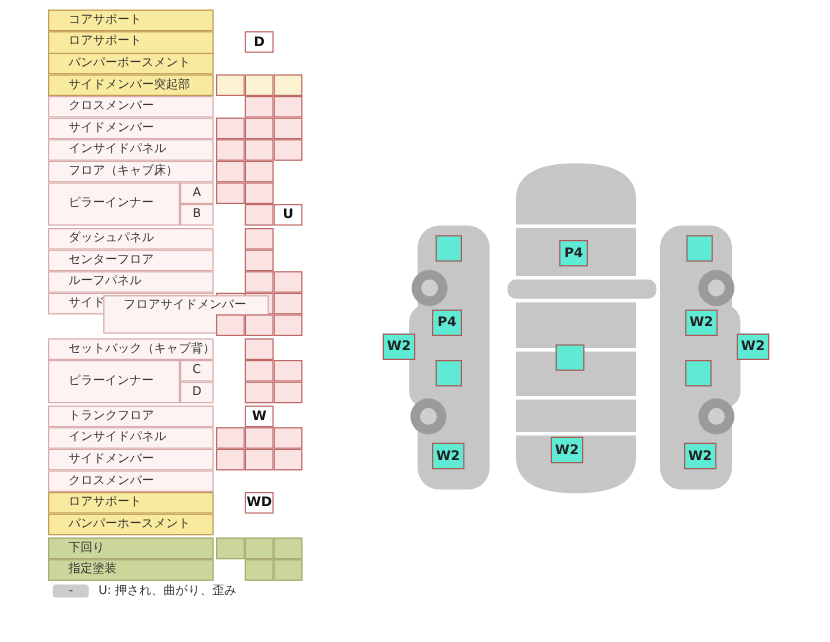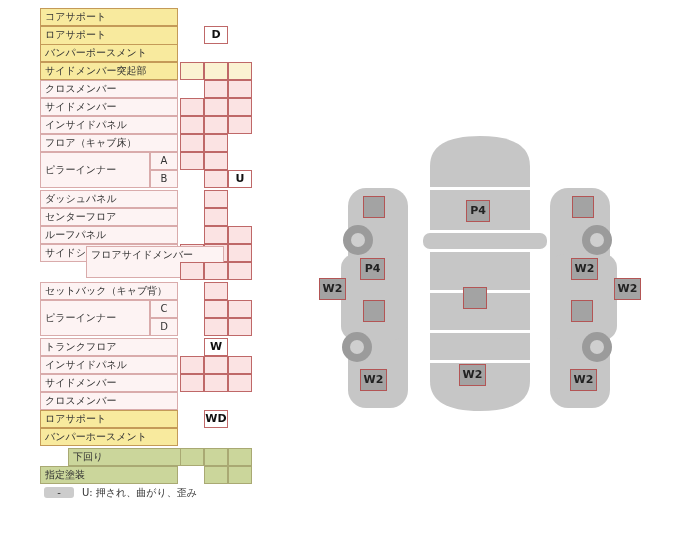--- a/index.html
+++ b/index.html
@@ -3,41 +3,41 @@
 <meta charset="utf-8">
 <style>
   html,body{margin:0;padding:0;background:#fff;}
   .screen{
     position:relative;width:692px;height:535px;background:#ffffff;overflow:hidden;
     font-family:"DejaVu Sans",sans-serif;color:#333;
   }
   
   .row-label{
     position:absolute;box-sizing:border-box;border:1px solid;
-    font-size:10px;padding-left:4px;white-space:nowrap;overflow:hidden;
+    font-size:10px;padding-left:16px;white-space:nowrap;overflow:hidden;
   }
   .cat-yellow{background:#f8ea9e;border-color:#c49a58;}
   .cat-pink{background:#fdf3f3;border-color:#d9abab;}
   .cat-green{background:#cbd69b;border-color:#a9a973;}
   .sub-label{
     position:absolute;box-sizing:border-box;width:28px;height:18px;
     border:1px solid #d9abab;background:#fdf3f3;text-align:center;
     font-size:10px;line-height:16px;
   }
   .dcell{
     position:absolute;box-sizing:border-box;width:24px;height:18px;
     border:1px solid #bf6868;background:#fbe3e3;text-align:center;
     font-size:11px;line-height:16px;font-weight:bold;color:#111;
   }
   .dcell.cell-yellow{background:#fbf2d2;}
   .dcell.cell-green{background:#cbd69b;border-color:#a9a973;}
   .dcell.coded{background:#ffffff;}
   
   .marker{
-    position:absolute;box-sizing:border-box;height:22px;background:#a3a3a3;
+    position:absolute;box-sizing:border-box;height:22px;background:#5eead4;
     border:1px solid #b35555;text-align:center;font-size:11px;line-height:20px;
     font-weight:bold;color:#222;
   }
   
   .legend{position:absolute;left:44px;top:486px;font-size:10px;color:#333;}
   .legend-row{display:flex;align-items:flex-start;margin-bottom:9px;}
   .legend-badge{flex:none;width:30px;text-align:center;margin-right:8px;line-height:12px;}
   .legend-badge.pill{background:#cccccc;border-radius:3px;height:11px;line-height:11px;margin-top:1px;}
   .legend-text{display:inline-block;width:312px;line-height:13px;}
 </style>
@@ -107,21 +107,21 @@
       <div class="dcell cell-pink" style="top: 356px; left: 204px;"></div>
       <div class="dcell cell-pink" style="top: 356px; left: 228px;"></div>
       <div class="row-label cat-pink" style="top: 374px; left: 40px; width: 138px; height: 18px; line-height: 16px;">サイドメンバー</div>
       <div class="dcell cell-pink" style="top: 374px; left: 180px;"></div>
       <div class="dcell cell-pink" style="top: 374px; left: 204px;"></div>
       <div class="dcell cell-pink" style="top: 374px; left: 228px;"></div>
       <div class="row-label cat-pink" style="top: 392px; left: 40px; width: 138px; height: 18px; line-height: 16px;">クロスメンバー</div>
       <div class="row-label cat-yellow" style="top: 410px; left: 40px; width: 138px; height: 18px; line-height: 16px;">ロアサポート</div>
       <div class="dcell cell-yellow coded" style="top: 410px; left: 204px;">WD</div>
       <div class="row-label cat-yellow" style="top: 428px; left: 40px; width: 138px; height: 18px; line-height: 16px;">バンパーホースメント</div>
-      <div class="row-label cat-green" style="top: 448px; left: 40px; width: 138px; height: 18px; line-height: 16px; margin-left: 28px;">下回り</div>
+      <div class="row-label cat-green" style="top: 448px; left: 40px; width: 138px; height: 18px; line-height: 16px;">下回り</div>
       <div class="dcell cell-green" style="top: 448px; left: 180px;"></div>
       <div class="dcell cell-green" style="top: 448px; left: 204px;"></div>
       <div class="dcell cell-green" style="top: 448px; left: 228px;"></div>
       <div class="row-label cat-green" style="top: 466px; left: 40px; width: 138px; height: 18px; line-height: 16px;">指定塗装</div>
       <div class="dcell cell-green" style="top: 466px; left: 204px;"></div>
       <div class="dcell cell-green" style="top: 466px; left: 228px;"></div>
     </div>
 
   <svg style="position:absolute;left:310px;top:130px" width="350" height="290" viewBox="0 0 350 290">
     <g fill="#c6c6c6">

